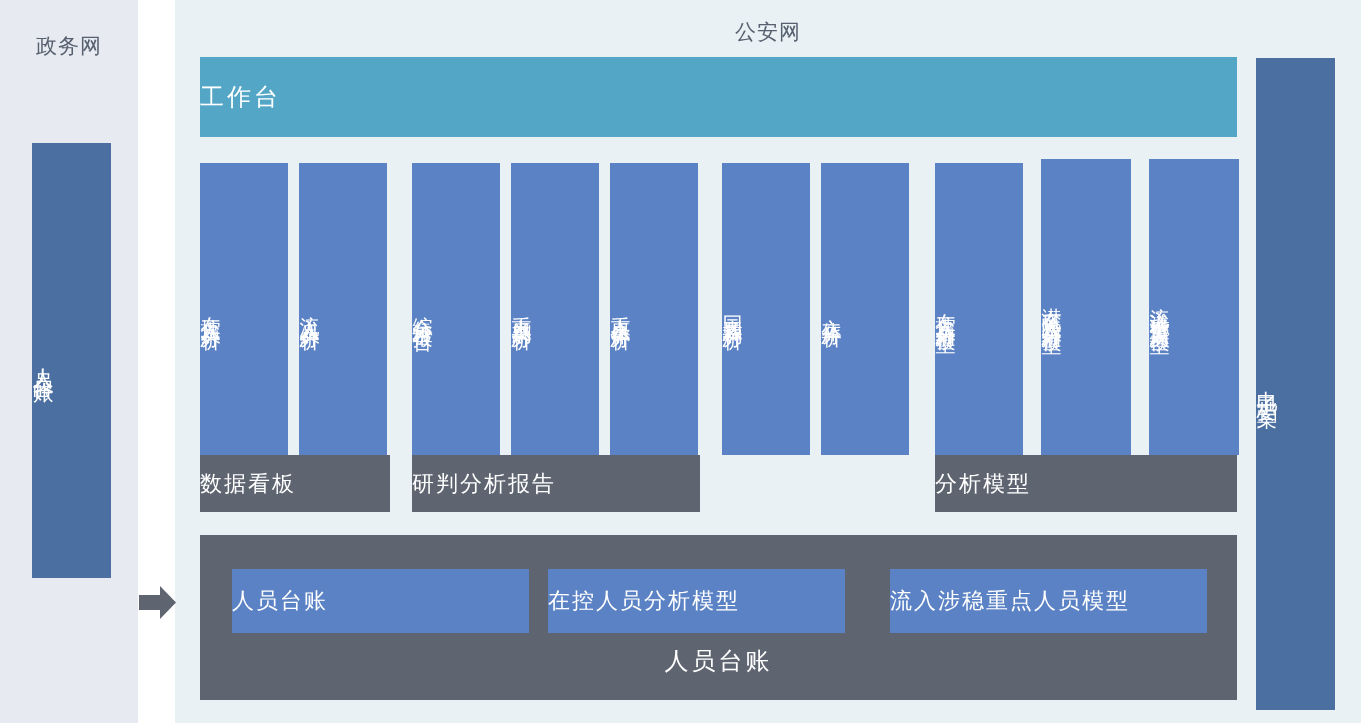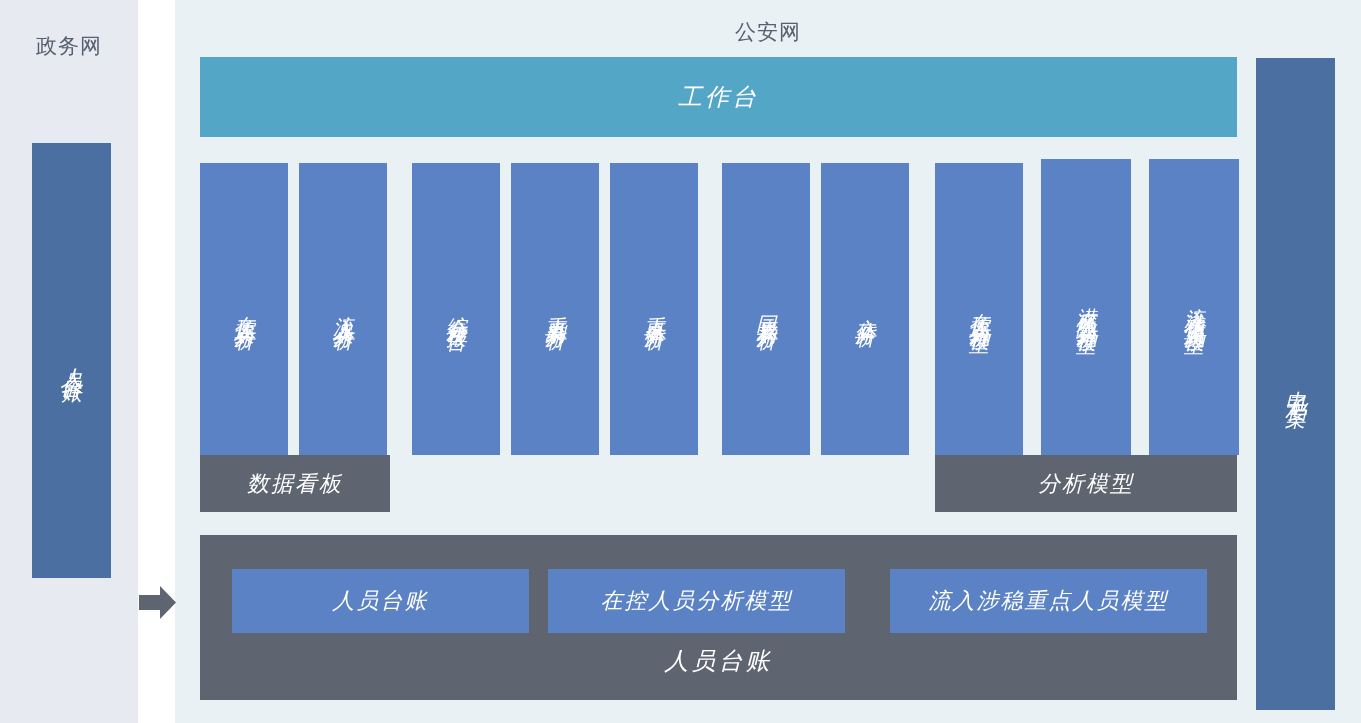--- a/index.html
+++ b/index.html
@@ -42,24 +42,22 @@
   }
   .title-left { left: 0; top: 32px; width: 138px; text-align: center; }
   .title-main { left: 175px; top: 18px; width: 1186px; text-align: center; }
 
   
   .box {
     position: absolute;
     box-sizing: border-box;
     display: flex;
     align-items: center;
-    justify-content: center;
     color: #ffffff;
     overflow: hidden;
-    font-style: italic;
   }
   .box-darkblue { background: #4a6fa0; }
   .box-blue     { background: #5b82c4; }
   .box-teal     { background: #53a6c6; }
   .box-slate    { background: #5e6470; }
 
   .vtext {
     writing-mode: vertical-rl;
     text-orientation: upright;
     letter-spacing: 3px;
@@ -129,20 +127,23 @@
 
   <div class="box box-blue" style="left:412px; top:163px; width:88px; height:292px;">
     <span class="vtext">综合分析报告</span>
   </div>
   <div class="box box-blue" style="left:511px; top:163px; width:88px; height:292px;">
     <span class="vtext">重点类别分析</span>
   </div>
   <div class="box box-blue" style="left:610px; top:163px; width:88px; height:292px;">
     <span class="vtext">重点个体分析</span>
   </div>
+  <div class="box box-slate" style="left:412px; top:455px; width:288px; height:57px;">
+    <span class="band-label">研判分析报告</span>
+  </div>
 
   <div class="box box-blue" style="left:722px; top:163px; width:88px; height:292px;">
     <span class="vtext">同素异构分析</span>
   </div>
   <div class="box box-blue" style="left:821px; top:163px; width:88px; height:292px;">
     <span class="vtext">立体分析</span>
   </div>
 
   <div class="box box-blue" style="left:935px; top:163px; width:88px; height:292px;">
     <span class="vtext">在控人员分析模型</span>

